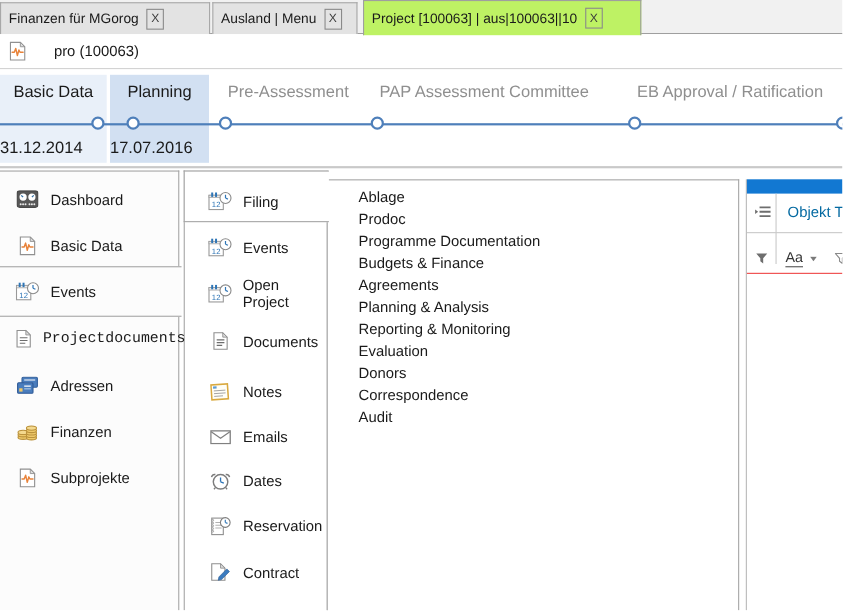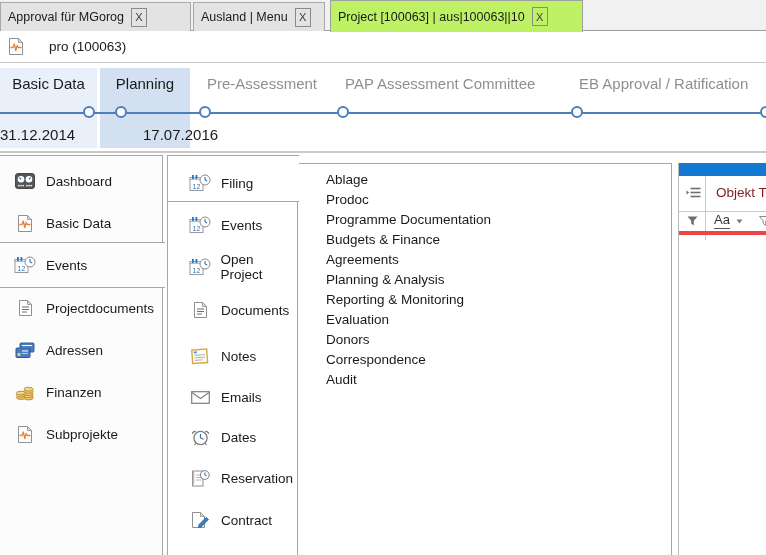--- a/index.html
+++ b/index.html
@@ -48,34 +48,34 @@
       font-size:13.5px;z-index:4;}
   .mi .ic{width:24px;display:flex;justify-content:center;}
 
   .panel3{left:297px;top:163px;width:375px;height:392px;background:#fff;border:1px solid #a6a6a6;border-bottom:none;z-index:1;}
   .p3list{position:absolute;left:0;top:6px;width:100%;}
   .li{height:20px;line-height:20px;padding-left:28px;font-size:13.5px;white-space:nowrap;}
 
   .panel4{left:678px;top:163px;width:88px;height:392px;background:#fff;border-left:1px solid #b9b9b9;z-index:1;}
   .p4-blue{position:absolute;left:0;top:0;width:100%;height:13px;background:#1278d2;}
   .p4-hdr{position:absolute;left:0;top:13px;width:100%;height:36px;border-bottom:1px solid #c9c9c9;box-sizing:border-box;}
-  .p4-hdr .txt{position:absolute;left:37px;top:9px;font-size:13.5px;color:#7f1d1d;white-space:nowrap;}
+  .p4-hdr .txt{position:absolute;left:37px;top:9px;font-size:13.5px;color:#0369a1;white-space:nowrap;}
   .p4-vsep{position:absolute;left:26px;top:13px;width:1px;height:64px;background:#c9c9c9;}
-  .p4-frow{position:absolute;left:0;top:44px;width:100%;height:28px;border-bottom:4px solid #ef4444;box-sizing:border-box;}
+  .p4-frow{position:absolute;left:0;top:58px;width:100%;height:28px;border-bottom:1px solid #ef4444;box-sizing:border-box;}
   .aa{position:absolute;left:35px;top:5px;font-size:13px;color:#333;border-bottom:1px solid #555;padding-bottom:1px;}
   svg{display:block;}
 </style>
 </head>
 <body>
 
 <div class="screen">
 
   <div class="abs tabbar">
     <div class="tab" style="left:0;width:191px;">
-      <span>Approval für MGorog</span>
+      <span>Finanzen für MGorog</span>
       <span class="closebox">X</span>
     </div>
     <div class="tab" style="left:193px;width:132px;">
       <span>Ausland | Menu</span>
       <span class="closebox">X</span>
     </div>
     <div class="tab active" style="left:330px;width:253px;">
       <span>Project [100063] | aus|100063||10</span>
       <span class="closebox">X</span>
     </div>
@@ -101,21 +101,21 @@
     <span class="tl-label pending" style="left:345px;">PAP Assessment Committee</span>
     <span class="tl-label pending" style="left:579px;">EB Approval / Ratification</span>
     <div class="tl-line"></div>
     <div class="node" style="left:83px;"></div>
     <div class="node" style="left:115px;"></div>
     <div class="node" style="left:199px;"></div>
     <div class="node" style="left:337px;"></div>
     <div class="node" style="left:571px;"></div>
     <div class="node" style="left:760px;"></div>
     <span class="tl-date" style="left:0;width:97px;">31.12.2014</span>
-    <span class="tl-date" style="left:100px;width:90px;padding-left:43px;">17.07.2016</span>
+    <span class="tl-date" style="left:100px;width:90px;">17.07.2016</span>
   </div>
 
   <div class="abs sep"></div>
 
   <div class="abs sidebar"></div>
   <div class="abs sidebar-sel"></div>
 
   <div class="si" style="top:160px;">
     <span class="ic">
       <svg width="20" height="16" viewBox="0 0 20 16">
@@ -155,21 +155,21 @@
           <rect x="6.5" y="2" width="1.8" height="4" fill="#2e75b6"></rect>
         <text x="3.6" y="15.5" font-size="7" fill="#2e75b6">12</text>
         <circle cx="16" cy="7" r="5" fill="#fff" stroke="#8a8a8a"></circle>
         <line x1="16" y1="7" x2="16" y2="4" stroke="#2e75b6" stroke-width="1.1"></line>
         <line x1="16" y1="7" x2="18.2" y2="8" stroke="#2e75b6" stroke-width="1.1"></line>
       </svg>
     </span>
     <span>Events</span>
   </div>
 
-  <div class="si" style="top:287px;">
+  <div class="si" style="top:287px;font-family:Liberation Mono, monospace;">
     <span class="ic">
       <svg width="15" height="18" viewBox="0 0 15 18">
         <path d="M1.5 1.5 H9.5 L13.5 5.5 V16.5 H1.5 Z" fill="#fff" stroke="#8f8f8f"></path>
         <path d="M9.5 1.5 L13.5 5.5 H9.5 Z" fill="#ddd" stroke="#8f8f8f" stroke-width="0.8"></path>
         <line x1="4" y1="8" x2="11" y2="8" stroke="#6d6d6d"></line>
           <line x1="4" y1="10.5" x2="11" y2="10.5" stroke="#6d6d6d"></line>
           <line x1="4" y1="13" x2="9" y2="13" stroke="#6d6d6d"></line>
       </svg>
     </span>
     <span>Projectdocuments</span>

